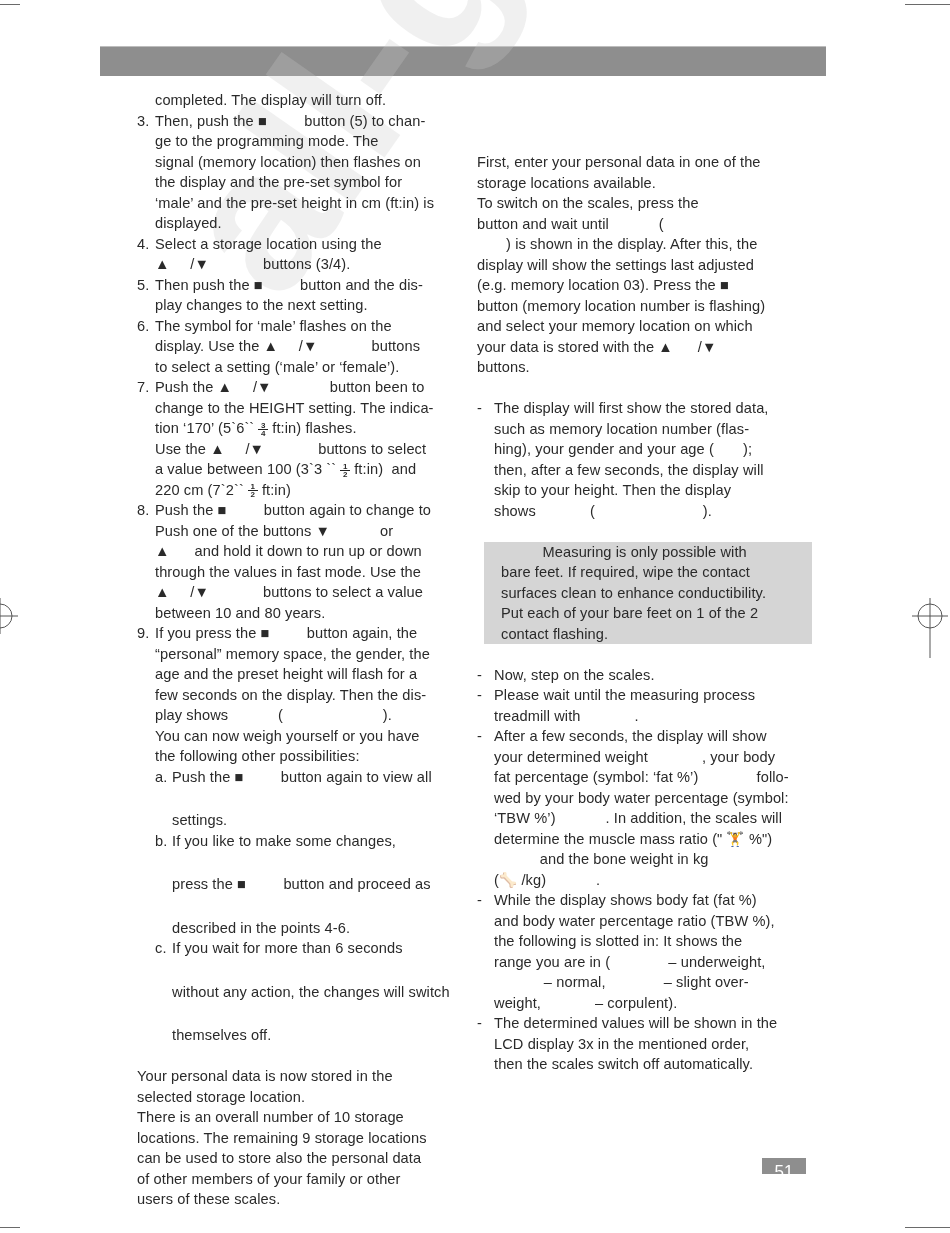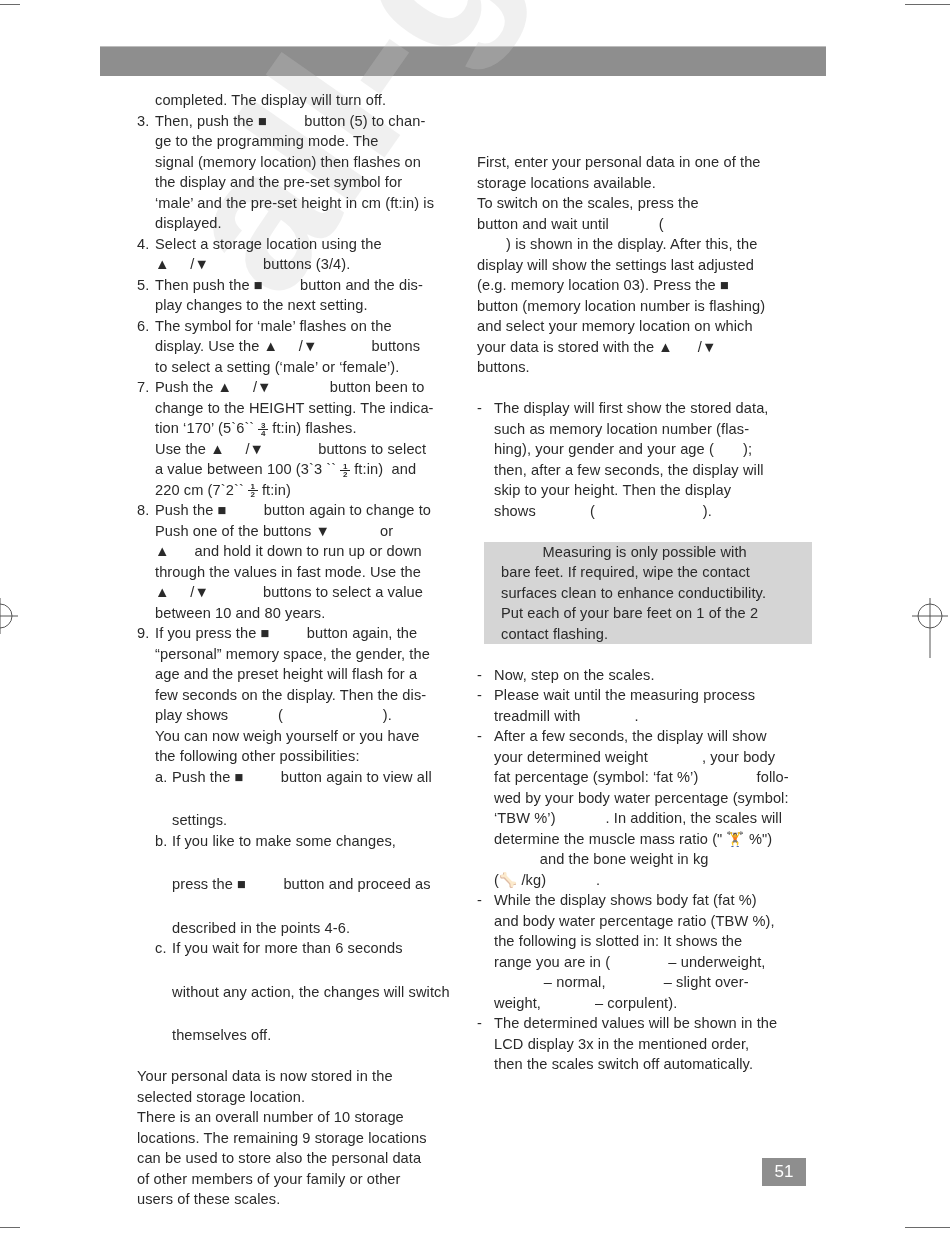--- a/index.html
+++ b/index.html
@@ -14,21 +14,21 @@
   .ind1 { padding-left: 18px; }
   .ind2 { padding-left: 35px; margin-top: 23px; }
   .num { display: inline-block; width: 18px; }
   .sub { display: inline-block; width: 17px; }
   .dash { display: inline-block; width: 17px; }
   .gap { height: 20.5px; }
   .note { background: #d5d5d5; margin-left: 7px; width: 328px; padding: 0 0 0 17px; box-sizing: border-box; margin-top: 0; }
   .frac { display: inline-block; vertical-align: middle; font-size: 8px; line-height: 7px; text-align: center; font-weight: bold; margin: 0 4px; }
   .frac span { display: block; }
   .frac .bar { border-top: 1.5px solid #222; width: 10px; margin: 0 auto; height: 0; }
-  .page-num { position: absolute; left: 762px; top: 1158px; width: 44px; height: 28px; background: #8e8e8e; color: #ffffff; font-size: 17px; line-height: 28px; text-align: center; }
+  .page-num { position: absolute; left: 762px; top: 1158px; width: 44px; height: 16px; background: #8e8e8e; color: #ffffff; font-size: 17px; line-height: 28px; text-align: center; }
   .watermark { position: absolute; left: 130px; top: 200px; font-size: 200px; font-weight: bold; color: rgba(200,200,200,0.28); transform: rotate(-55deg); transform-origin: left top; white-space: nowrap; pointer-events: none; }
   .reg-mark { position: absolute; width: 36px; height: 36px; }
 </style>
 </head>
 <body>
 
 <div class="crop" style="left:0;top:4px;width:20px;height:1px;"></div>
 <div class="crop" style="left:905px;top:4px;width:45px;height:1px;"></div>
 <div class="crop" style="left:0;top:1227px;width:20px;height:1px;"></div>
 <div class="crop" style="left:905px;top:1227px;width:45px;height:1px;"></div>

